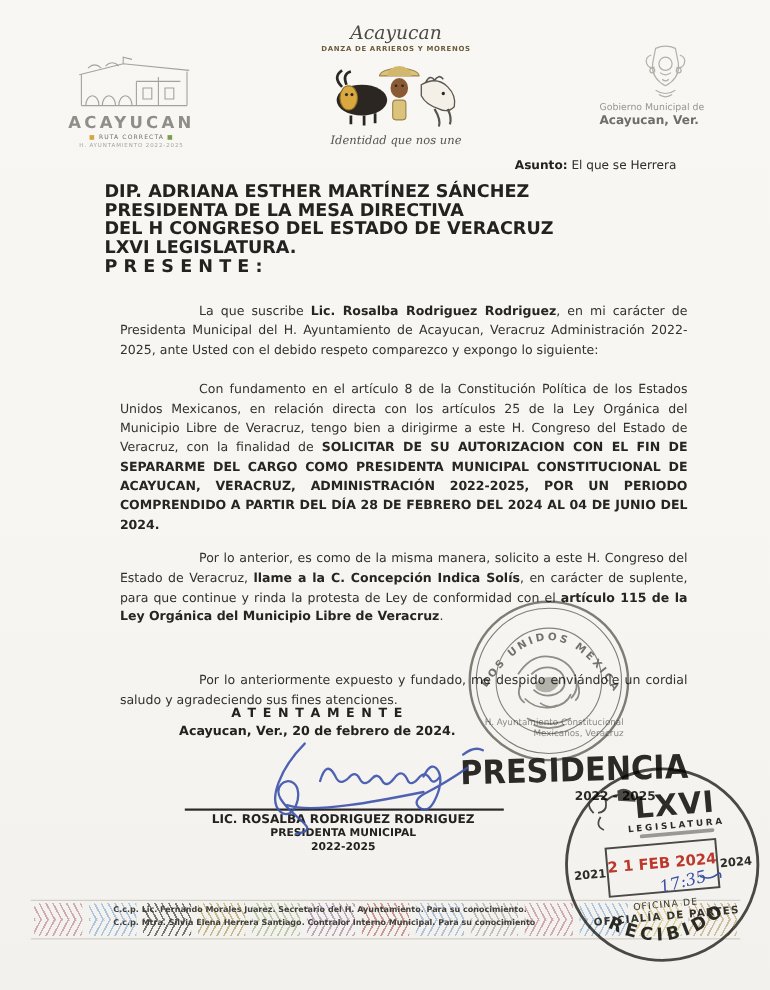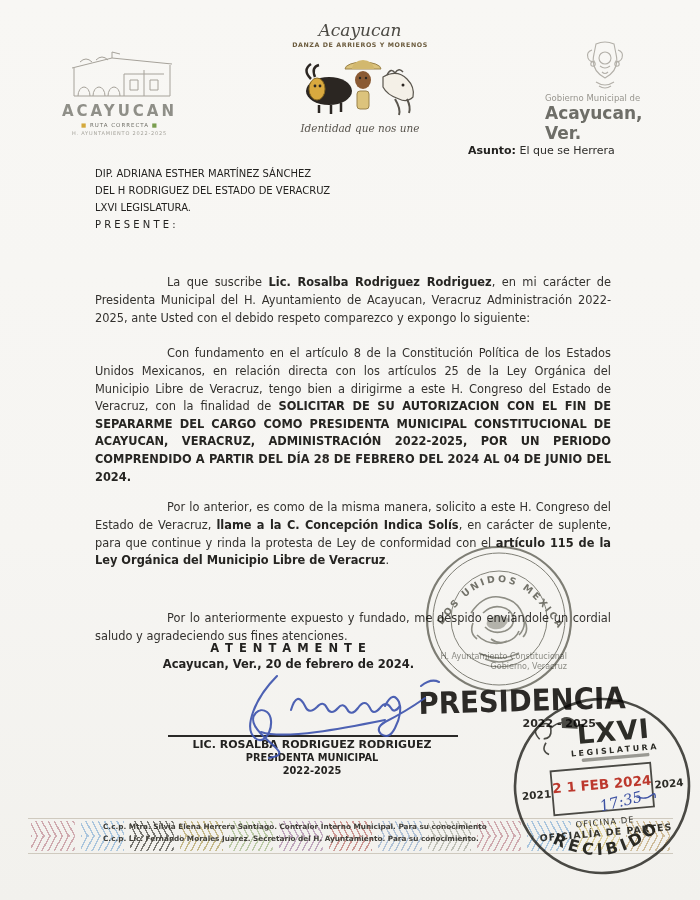--- a/index.html
+++ b/index.html
@@ -14,28 +14,28 @@
   #left-logo .lg-tag .sq1{color:#d4a93c;} #left-logo .lg-tag .sq2{color:#7a9e4f;}
   #left-logo .lg-sub{font-size:5px;letter-spacing:.8px;color:#a5a39b;margin-top:2px;}
   #center-logo{left:280px;top:20px;width:160px;text-align:center;}
   #center-logo .cl-title{font-family:"DejaVu Serif","Liberation Serif",serif;font-style:italic;
         font-size:17px;color:#4c4a44;}
   #center-logo .cl-sub{font-size:6.3px;font-weight:bold;letter-spacing:.6px;color:#6b5b3d;margin-top:1px;}
   #center-logo .cl-motto{font-family:"DejaVu Serif","Liberation Serif",serif;font-style:italic;
         font-size:10.5px;color:#57534c;margin-top:1px;}
   #right-logo{left:545px;top:40px;width:120px;text-align:left;}
   #right-logo .rl-l1{font-size:8.5px;color:#98968f;margin-top:1px;}
-  #right-logo .rl-l2{font-size:17px;font-weight:bold;color:#6e6e68;}
+  #right-logo .rl-l2{font-size:11px;font-weight:bold;color:#6e6e68;}
   
   #subject{left:468px;top:144px;font-size:11px;color:#2e2d2a;z-index:4;}
   #subject b{color:#232220;}
   
-  #recipient{left:95px;top:165px;font-size:10px;font-weight:normal;line-height:17px;color:#232220;z-index:4;}
-  
-  .para{left:95px;width:516px;font-size:11.4px;line-height:17.6px;text-align:justify;
+  #recipient{left:95px;top:165px;font-size:16px;font-weight:bold;line-height:17px;color:#232220;z-index:4;}
+  
+  .para{left:109px;width:516px;font-size:11.4px;line-height:17.6px;text-align:justify;
         text-indent:72px;color:#33312e;z-index:4;}
   .para b{color:#262522;}
   #p1{top:263px;} #p2{top:334px;} #p3{top:488px;} #p4{top:599px;}
   
   #seal{left:423px;top:543px;width:152px;height:152px;z-index:5;opacity:.85;mix-blend-mode:multiply;}
   
   #closing{left:116px;top:641px;width:345px;text-align:center;z-index:6;}
   #closing .att{font-size:11.5px;font-weight:bold;letter-spacing:1px;color:#232220;}
   #closing .dateline{font-size:11.5px;font-weight:bold;color:#232220;margin-top:2px;}
   #const-stamp{left:402px;top:652px;width:165px;text-align:right;font-size:8px;line-height:10px;
@@ -123,21 +123,22 @@
       </g>
     </svg>
     <div class="rl-l1">Gobierno Municipal de</div>
     <div class="rl-l2">Acayucan, Ver.</div>
   </div>
 
   <div class="abs" id="subject"><b>Asunto:</b><span> El que se Herrera</span></div>
 
   <div class="abs" id="recipient">
     <div>DIP. ADRIANA ESTHER MARTÍNEZ SÁNCHEZ</div>
-    <div>DEL H RODRIGUEZ DEL ESTADO DE VERACRUZ</div>
+    <div>PRESIDENTA DE LA MESA DIRECTIVA</div>
+    <div>DEL H CONGRESO DEL ESTADO DE VERACRUZ</div>
     <div>LXVI LEGISLATURA.</div>
     <div>P R E S E N T E :</div>
   </div>
 
   <p class="abs para" id="p1"><span>La que suscribe </span><b>Lic. Rosalba Rodriguez Rodriguez</b><span>, en mi carácter de Presidenta Municipal del H. Ayuntamiento de Acayucan, Veracruz Administración 2022-2025, ante Usted con el debido respeto comparezco y expongo lo siguiente:</span></p>
 
   <p class="abs para" id="p2"><span>Con fundamento en el artículo 8 de la Constitución Política de los Estados Unidos Mexicanos, en relación directa con los artículos 25 de la Ley Orgánica del Municipio Libre de Veracruz, tengo bien a dirigirme a este H. Congreso del Estado de Veracruz, con la finalidad de </span><b>SOLICITAR DE SU AUTORIZACION CON EL FIN DE SEPARARME DEL CARGO COMO PRESIDENTA MUNICIPAL CONSTITUCIONAL DE ACAYUCAN, VERACRUZ, ADMINISTRACIÓN 2022-2025, POR UN PERIODO COMPRENDIDO A PARTIR DEL DÍA 28 DE FEBRERO DEL 2024 AL 04 DE JUNIO DEL 2024.</b></p>
 
   <p class="abs para" id="p3"><span>Por lo anterior, es como de la misma manera, solicito a este H. Congreso del Estado de Veracruz, </span><b>llame a la C. Concepción Indica Solís</b><span>, en carácter de suplente, para que continue y rinda la protesta de Ley de conformidad con el </span><b>artículo 115 de la Ley Orgánica del Municipio Libre de Veracruz</b><span>.</span></p>
 
@@ -163,21 +164,21 @@
     <path d="M64,78 q10,-10 22,-2 q-4,12 -16,10 q-8,-2 -6,-8 z" fill="#6a6a60" opacity=".55"></path>
   </svg>
 
   <div class="abs" id="closing">
     <div class="att">A T E N T A M E N T E</div>
     <div class="dateline">Acayucan, Ver., 20 de febrero de 2024.</div>
   </div>
 
   <div class="abs" id="const-stamp">
     <div>H. Ayuntamiento Constitucional</div>
-    <div>Gobierno, Veracruz</div>
+    <div>Mexicanos, Veracruz</div>
   </div>
 
   <svg class="abs" id="autograph" viewBox="0 0 235 100">
     <g stroke="#3f55ae" stroke-width="2.1" fill="none" stroke-linecap="round" opacity=".92">
       <path d="M52,14 C30,36 18,66 30,76 C42,86 52,58 42,50 C34,44 24,54 30,64 C40,82 70,92 44,96"></path>
       <path d="M36,70 C60,78 120,66 160,58"></path>
       <path d="M66,48 q6,-20 14,-4 q4,9 12,1 q6,-7 10,1 q4,8 11,0 q5,-6 9,1 q4,8 11,-1 q7,-10 12,0 q3,8 10,0 q6,-8 11,0 q3,6 9,-2"></path>
       <path d="M160,44 q8,-16 14,-4 q4,10 -4,26 q-6,12 -14,6 q-6,-6 4,-12 q20,-10 40,-24"></path>
       <path d="M196,24 q10,-8 18,-4"></path>
     </g>
@@ -232,17 +233,17 @@
     <div class="seg" style="--c:#c07b76"></div>
     <div class="seg" style="--c:#9db4d0"></div>
     <div class="seg" style="--c:#aeb0a4"></div>
     <div class="seg" style="--c:#c4939b"></div>
     <div class="seg" style="--c:#92b7d8"></div>
     <div class="seg" style="--c:#d6c583"></div>
     <div class="seg" style="--c:#c3ab7e"></div>
   </div>
 
   <div class="abs" id="ccp">
+    <div>C.c.p. Lic. Fernando Morales Juarez. Secretario del H. Ayuntamiento. Para su conocimiento.</div>
     <div>C.c.p. Mtra. Silvia Elena Herrera Santiago. Contralor Interno Municipal. Para su conocimiento</div>
-    <div>C.c.p. Lic. Fernando Morales Juarez. Secretario del H. Ayuntamiento. Para su conocimiento.</div>
   </div>
 
 </div>
 
 </body></html>

